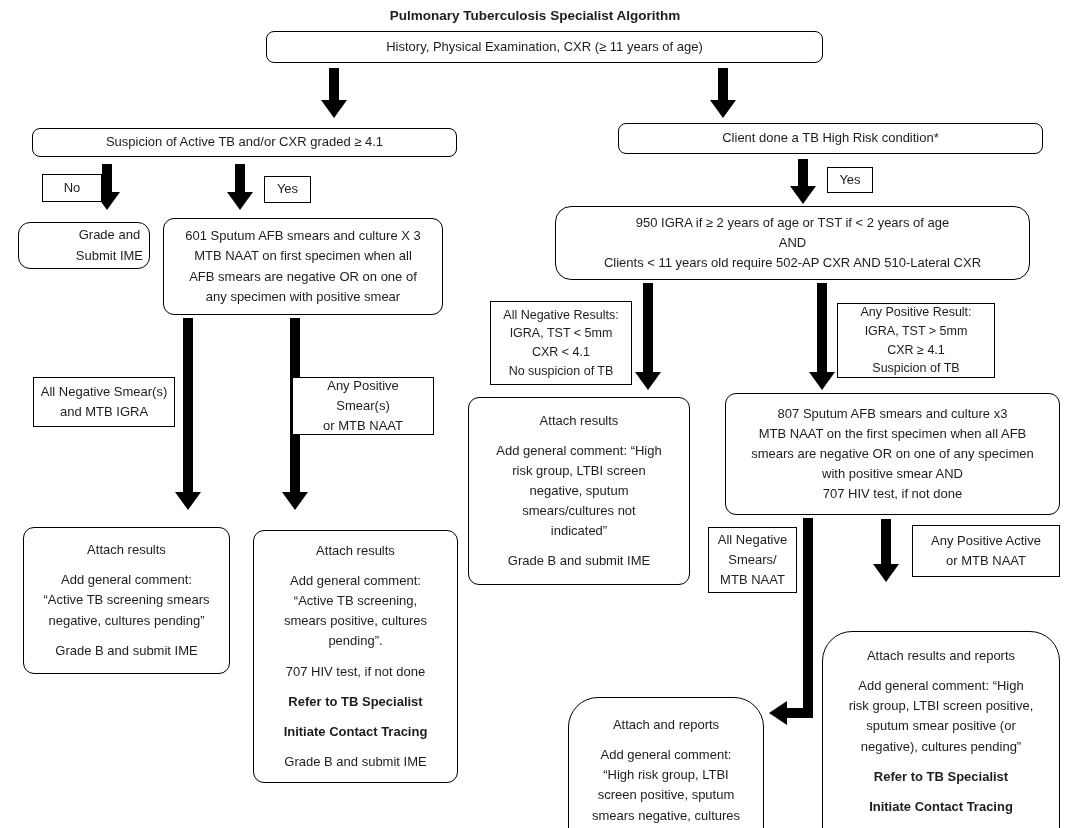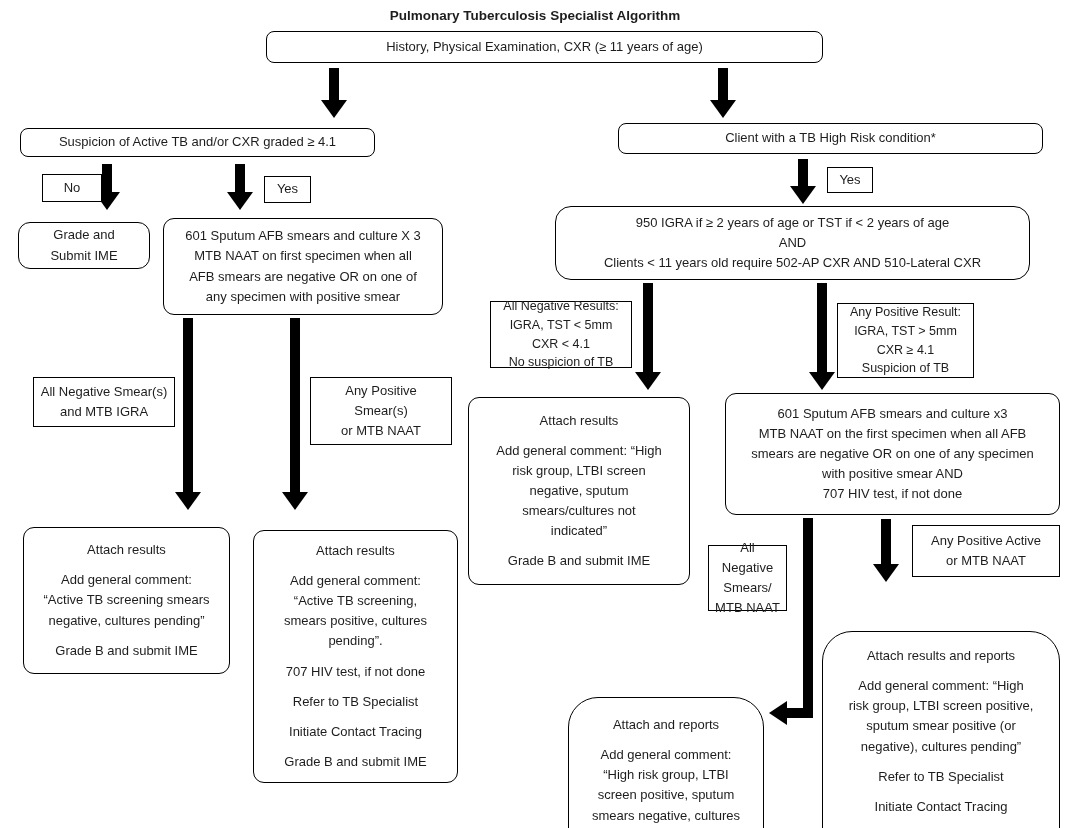--- a/index.html
+++ b/index.html
@@ -13,27 +13,27 @@
     position:absolute;left:0;top:6px;width:1070px;text-align:center;
     font-weight:bold;font-size:13.5px;
   }
   .box{
     position:absolute;background:#ffffff;border:1.5px solid #000000;
     box-sizing:border-box;display:flex;flex-direction:column;
     align-items:center;justify-content:center;text-align:center;
     padding:2px 6px;
   }
   .r8{border-radius:8px;}
-  .r12{border-radius:12px;}
+  .r12{border-radius:12px;align-items:flex-end;}
   .r18{border-radius:16px;}
   .r24{border-radius:11px;}
   .r30{border-radius:30px;margin-top:44px;}
   .para{white-space:pre-line;}
   .para + .para{margin-top:10px;}
-  .bold{font-weight:normal;}
+  .bold{font-weight:bold;}
   .small{font-size:12.5px;line-height:1.5;}
   .shaft-v{position:absolute;width:10px;background:#000000;}
   .shaft-h{position:absolute;height:10px;background:#000000;}
   .head-d{position:absolute;width:0;height:0;
     border-left:13px solid transparent;border-right:13px solid transparent;
     border-top:18px solid #000000;}
   .head-l{position:absolute;width:0;height:0;
     border-top:12px solid transparent;border-bottom:12px solid transparent;
     border-right:18px solid #000000;}
 </style>
@@ -95,21 +95,21 @@
 
 <div>
   <div class="shaft-v" style="left:881px;top:519px;height:46px"></div>
   <div class="head-d" style="left:873px;top:564px"></div>
 </div>
 
 <div class="box r8" style="left:266px;top:31px;width:557px;height:32px">
   <div class="para">History, Physical Examination, CXR (≥ 11 years of age)</div>
 </div>
 
-<div class="box r8" style="left:20px;top:128px;width:355px;height:29px">
+<div class="box r8" style="left:32px;top:128px;width:425px;height:29px">
   <div class="para">Suspicion of Active TB and/or CXR graded ≥ 4.1</div>
 </div>
 
 <div class="box" style="left:42px;top:174px;width:60px;height:28px">
   <div class="para">No</div>
 </div>
 
 <div class="box" style="left:264px;top:176px;width:47px;height:27px">
   <div class="para">Yes</div>
 </div>
@@ -124,21 +124,21 @@
 MTB NAAT on first specimen when all
 AFB smears are negative OR on one of
 any specimen with positive smear</div>
 </div>
 
 <div class="box" style="left:33px;top:377px;width:142px;height:50px">
   <div class="para">All Negative Smear(s)
 and MTB IGRA</div>
 </div>
 
-<div class="box" style="left:310px;top:377px;width:142px;height:68px">
+<div class="box" style="left:292px;top:377px;width:142px;height:58px">
   <div class="para">Any Positive Smear(s)
 or MTB NAAT</div>
 </div>
 
 <div class="box r24" style="left:23px;top:527px;width:207px;height:147px">
   <div class="para">Attach results</div>
   <div class="para">Add general comment:
 “Active TB screening smears
 negative, cultures pending”</div>
   <div class="para">Grade B and submit IME</div>
@@ -150,66 +150,66 @@
 “Active TB screening,
 smears positive, cultures
 pending”.</div>
   <div class="para">707 HIV test, if not done</div>
   <div class="para bold">Refer to TB Specialist</div>
   <div class="para bold">Initiate Contact Tracing</div>
   <div class="para">Grade B and submit IME</div>
 </div>
 
 <div class="box r8" style="left:618px;top:123px;width:425px;height:31px">
-  <div class="para">Client with a TB High Risk condition*</div>
+  <div class="para">Client done a TB High Risk condition*</div>
 </div>
 
 <div class="box" style="left:827px;top:167px;width:46px;height:26px">
   <div class="para">Yes</div>
 </div>
 
 <div class="box r18" style="left:555px;top:206px;width:475px;height:74px">
   <div class="para">950 IGRA if ≥ 2 years of age or TST if &lt; 2 years of age
 AND
 Clients &lt; 11 years old require 502-AP CXR AND 510-Lateral CXR</div>
 </div>
 
-<div class="box small" style="left:490px;top:301px;width:142px;height:67px">
+<div class="box small" style="left:490px;top:301px;width:142px;height:84px">
   <div class="para">All Negative Results:
 IGRA, TST &lt; 5mm
 CXR &lt; 4.1
 No suspicion of TB</div>
 </div>
 
-<div class="box small" style="left:837px;top:303px;width:137px;height:75px">
+<div class="box small" style="left:837px;top:303px;width:158px;height:75px">
   <div class="para">Any Positive Result:
 IGRA, TST &gt; 5mm
 CXR ≥ 4.1
 Suspicion of TB</div>
 </div>
 
 <div class="box r24" style="left:468px;top:397px;width:222px;height:188px">
   <div class="para">Attach results</div>
   <div class="para">Add general comment: “High
 risk group, LTBI screen
 negative, sputum
 smears/cultures not
 indicated”</div>
   <div class="para">Grade B and submit IME</div>
 </div>
 
 <div class="box r24" style="left:725px;top:393px;width:335px;height:122px">
-  <div class="para">601 Sputum AFB smears and culture x3
+  <div class="para">807 Sputum AFB smears and culture x3
 MTB NAAT on the first specimen when all AFB
 smears are negative OR on one of any specimen
 with positive smear AND
 707 HIV test, if not done</div>
 </div>
 
-<div class="box" style="left:708px;top:545px;width:79px;height:66px">
+<div class="box" style="left:708px;top:527px;width:89px;height:66px">
   <div class="para">All Negative
 Smears/
 MTB NAAT</div>
 </div>
 
 <div class="box" style="left:912px;top:525px;width:148px;height:52px">
   <div class="para">Any Positive Active
 or MTB NAAT</div>
 </div>
 

